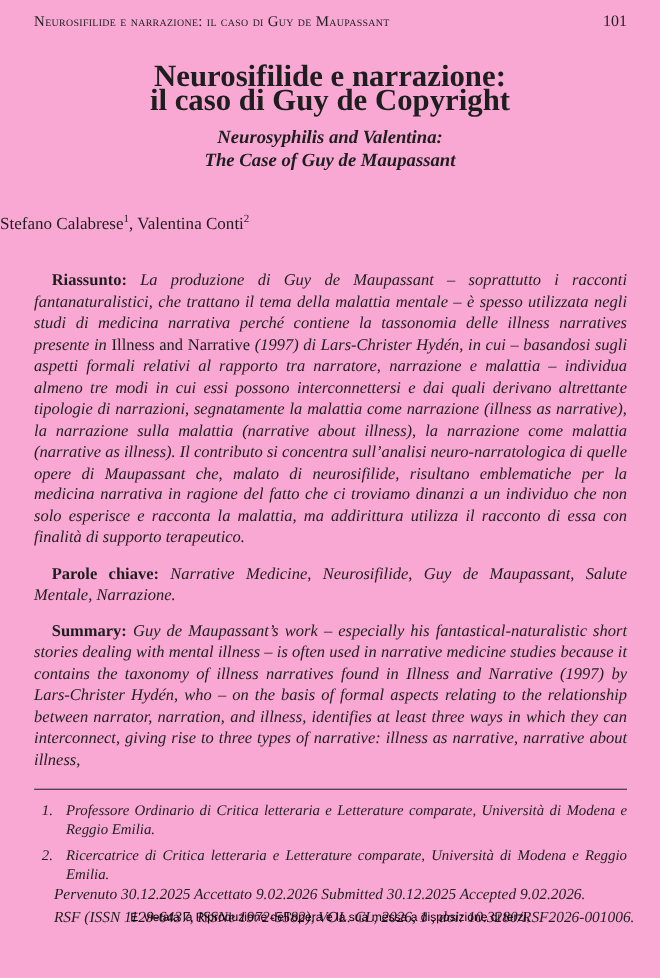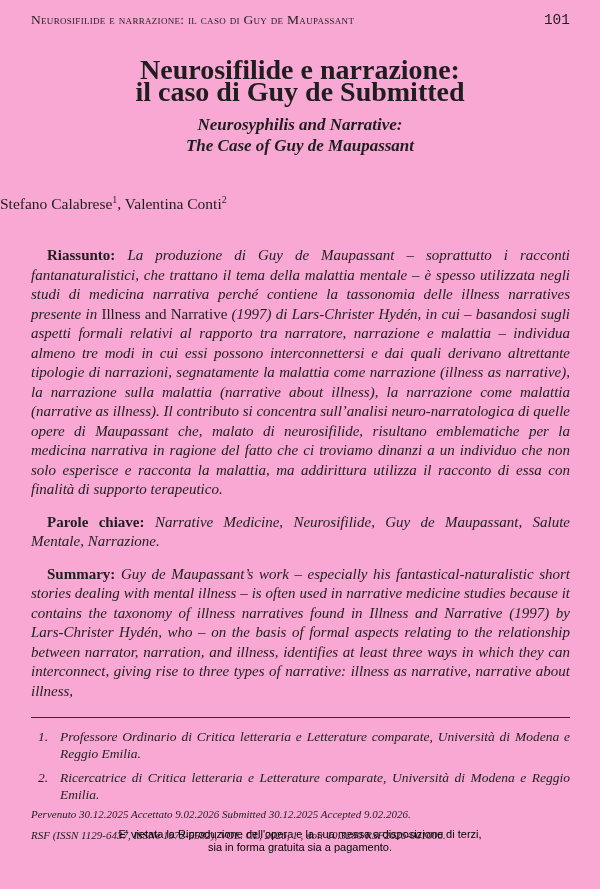--- a/index.html
+++ b/index.html
@@ -19,21 +19,21 @@
     top: 12px; left: 31px; right: 30px;
     display: flex;
     justify-content: space-between;
     align-items: baseline;
   }
   .rh-title {
     font-variant: small-caps;
     font-size: 13.5px;
     letter-spacing: 0.3px;
   }
-  .rh-page { font-size: 14.5px; font-family: Liberation Mono, monospace; }
+  .rh-page { font-size: 14.5px; }
 
   
   .title {
     position: absolute;
     top: 59px; left: 0; width: 100%;
     text-align: center;
     font-weight: bold;
     font-size: 28px;
     line-height: 22px;
   }
@@ -87,23 +87,23 @@
     position: relative;
     padding-left: 29px;
     text-align: justify;
     margin-bottom: 7px;
   }
   .fn-num { position: absolute; left: 7px; top: 0; }
 
   
   .pubinfo {
     position: absolute;
-    top: 804px; left: 31px; width: 539px;
+    top: 804px; left: 49px; width: 539px;
     font-style: italic;
-    font-size: 11px;
+    font-size: 14px;
     line-height: 20.5px;
     white-space: nowrap;
   }
 
   
   .copyright {
     position: absolute;
     top: 828px; left: 0; width: 100%;
     text-align: center;
     font-family: "Liberation Sans", sans-serif;
@@ -118,25 +118,25 @@
 
 <div class="page">
 
   <header class="running-header">
     <span class="rh-title">Neurosifilide e narrazione: il caso di Guy de Maupassant</span>
     <span class="rh-page">101</span>
   </header>
 
   <div class="title">
     <span class="tline">Neurosifilide e narrazione:</span>
-    <span class="tline">il caso di Guy de Submitted</span>
+    <span class="tline">il caso di Guy de Copyright</span>
   </div>
 
   <div class="subtitle">
-    <span class="tline">Neurosyphilis and Narrative:</span>
+    <span class="tline">Neurosyphilis and Valentina:</span>
     <span class="tline">The Case of Guy de Maupassant</span>
   </div>
 
   <div class="authors"><span>Stefano Calabrese</span><sup>1</sup><span>, </span><span>Valentina Conti</span><sup>2</sup></div>
 
   <section class="abstracts">
     <p class="para">
       <span class="label">Riassunto:</span>
       <span class="it">La produzione di Guy de Maupassant – soprattutto i racconti fantanaturalistici, che trattano il tema della malattia mentale – è spesso utilizzata negli studi di medicina narrativa perché contiene la tassonomia delle illness narratives presente in</span>
       <span class="rm">Illness and Narrative</span>
@@ -164,16 +164,15 @@
     </div>
   </section>
 
   <div class="pubinfo">
     <div>Pervenuto 30.12.2025 Accettato 9.02.2026 Submitted 30.12.2025 Accepted 9.02.2026.</div>
     <div>RSF (ISSN 1129-6437, ISSNe 1972-5582), VOL. CL, 2026, 1 , doi: 10.3280/RSF2026-001006.</div>
   </div>
 
   <div class="copyright">
     <div>E' vietata la Riproduzione dell'opera e la sua messa a disposizione di terzi,</div>
-    <div>sia in forma gratuita sia a pagamento.</div>
   </div>
 
 </div>
 
 </body></html>

